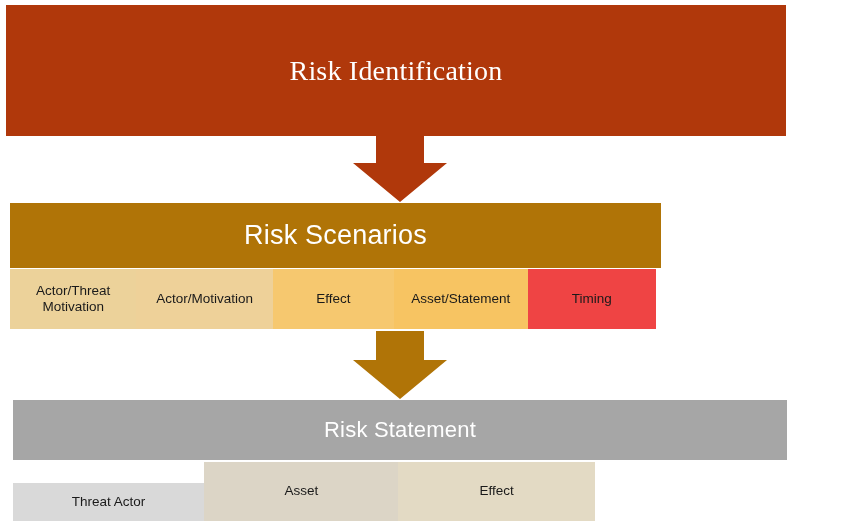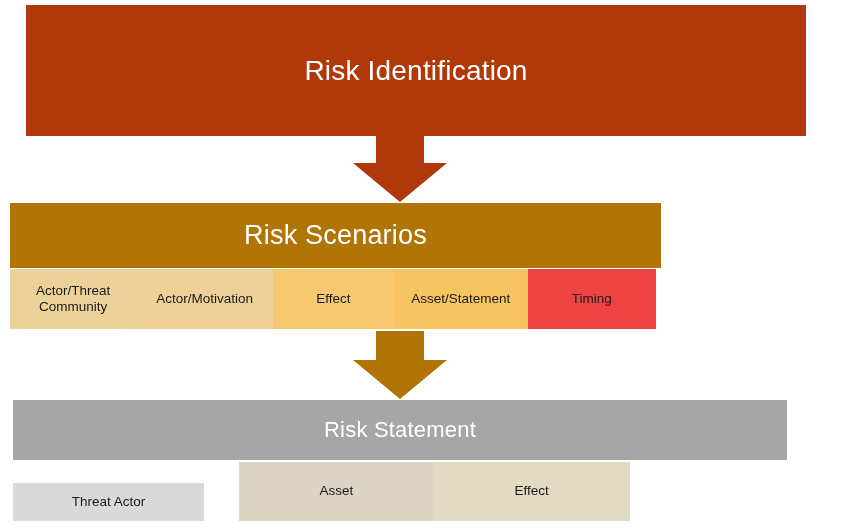--- a/index.html
+++ b/index.html
@@ -37,25 +37,26 @@
     font-size: 27px;
     font-weight: 400;
     letter-spacing: 0.2px;
     line-height: 1;
     text-align: center;
     white-space: nowrap;
   }
 
   
   #risk-identification-box {
-    left: 26px;
+    left: 6px;
     top: 5px;
     width: 780px;
     height: 131px;
     background: #b0380b;
+    font-family: Liberation Serif, serif;
   }
   #risk-identification-box .band-title { font-size: 28px; }
 
   
   #risk-scenarios-header {
     left: 10px;
     top: 203px;
     width: 651px;
     height: 65px;
     background: #b07407;
@@ -139,21 +140,21 @@
 
   <div class="band" id="risk-scenarios-header">
     <span class="band-title">Risk Scenarios</span>
   </div>
 
   <div id="risk-scenarios-cells">
 
     <div class="cell two-line" style="width:16.2%;background:#ecd29a;">
       <span>
         <span>Actor/Threat</span><br>
-        <span>Community</span>
+        <span>Motivation</span>
       </span>
     </div>
 
     <div class="cell" style="width:17.5%;background:#eed199;">
       <span>Actor/Motivation</span>
     </div>
 
 
     <div class="cell" style="width:15.5%;background:#f6c86f;">
       <span>Effect</span>
@@ -177,21 +178,21 @@
   <div class="band" id="risk-statement-header">
     <span class="band-title">Risk Statement</span>
   </div>
 
   <div id="risk-statement-cells">
 
     <div class="cell" style="width:24.7%;background:#d9d9d9;margin-top:21px;">
       <span>Threat Actor</span>
     </div>
 
-    <div class="cell" style="width:25.1%;background:#dcd5c6;margin-left:35px;">
+    <div class="cell" style="width:25.1%;background:#dcd5c6;">
       <span>Asset</span>
     </div>
 
     <div class="cell" style="width:25.4%;background:#e3dac4;">
       <span>Effect</span>
     </div>
 
   </div>
 
 </div>

